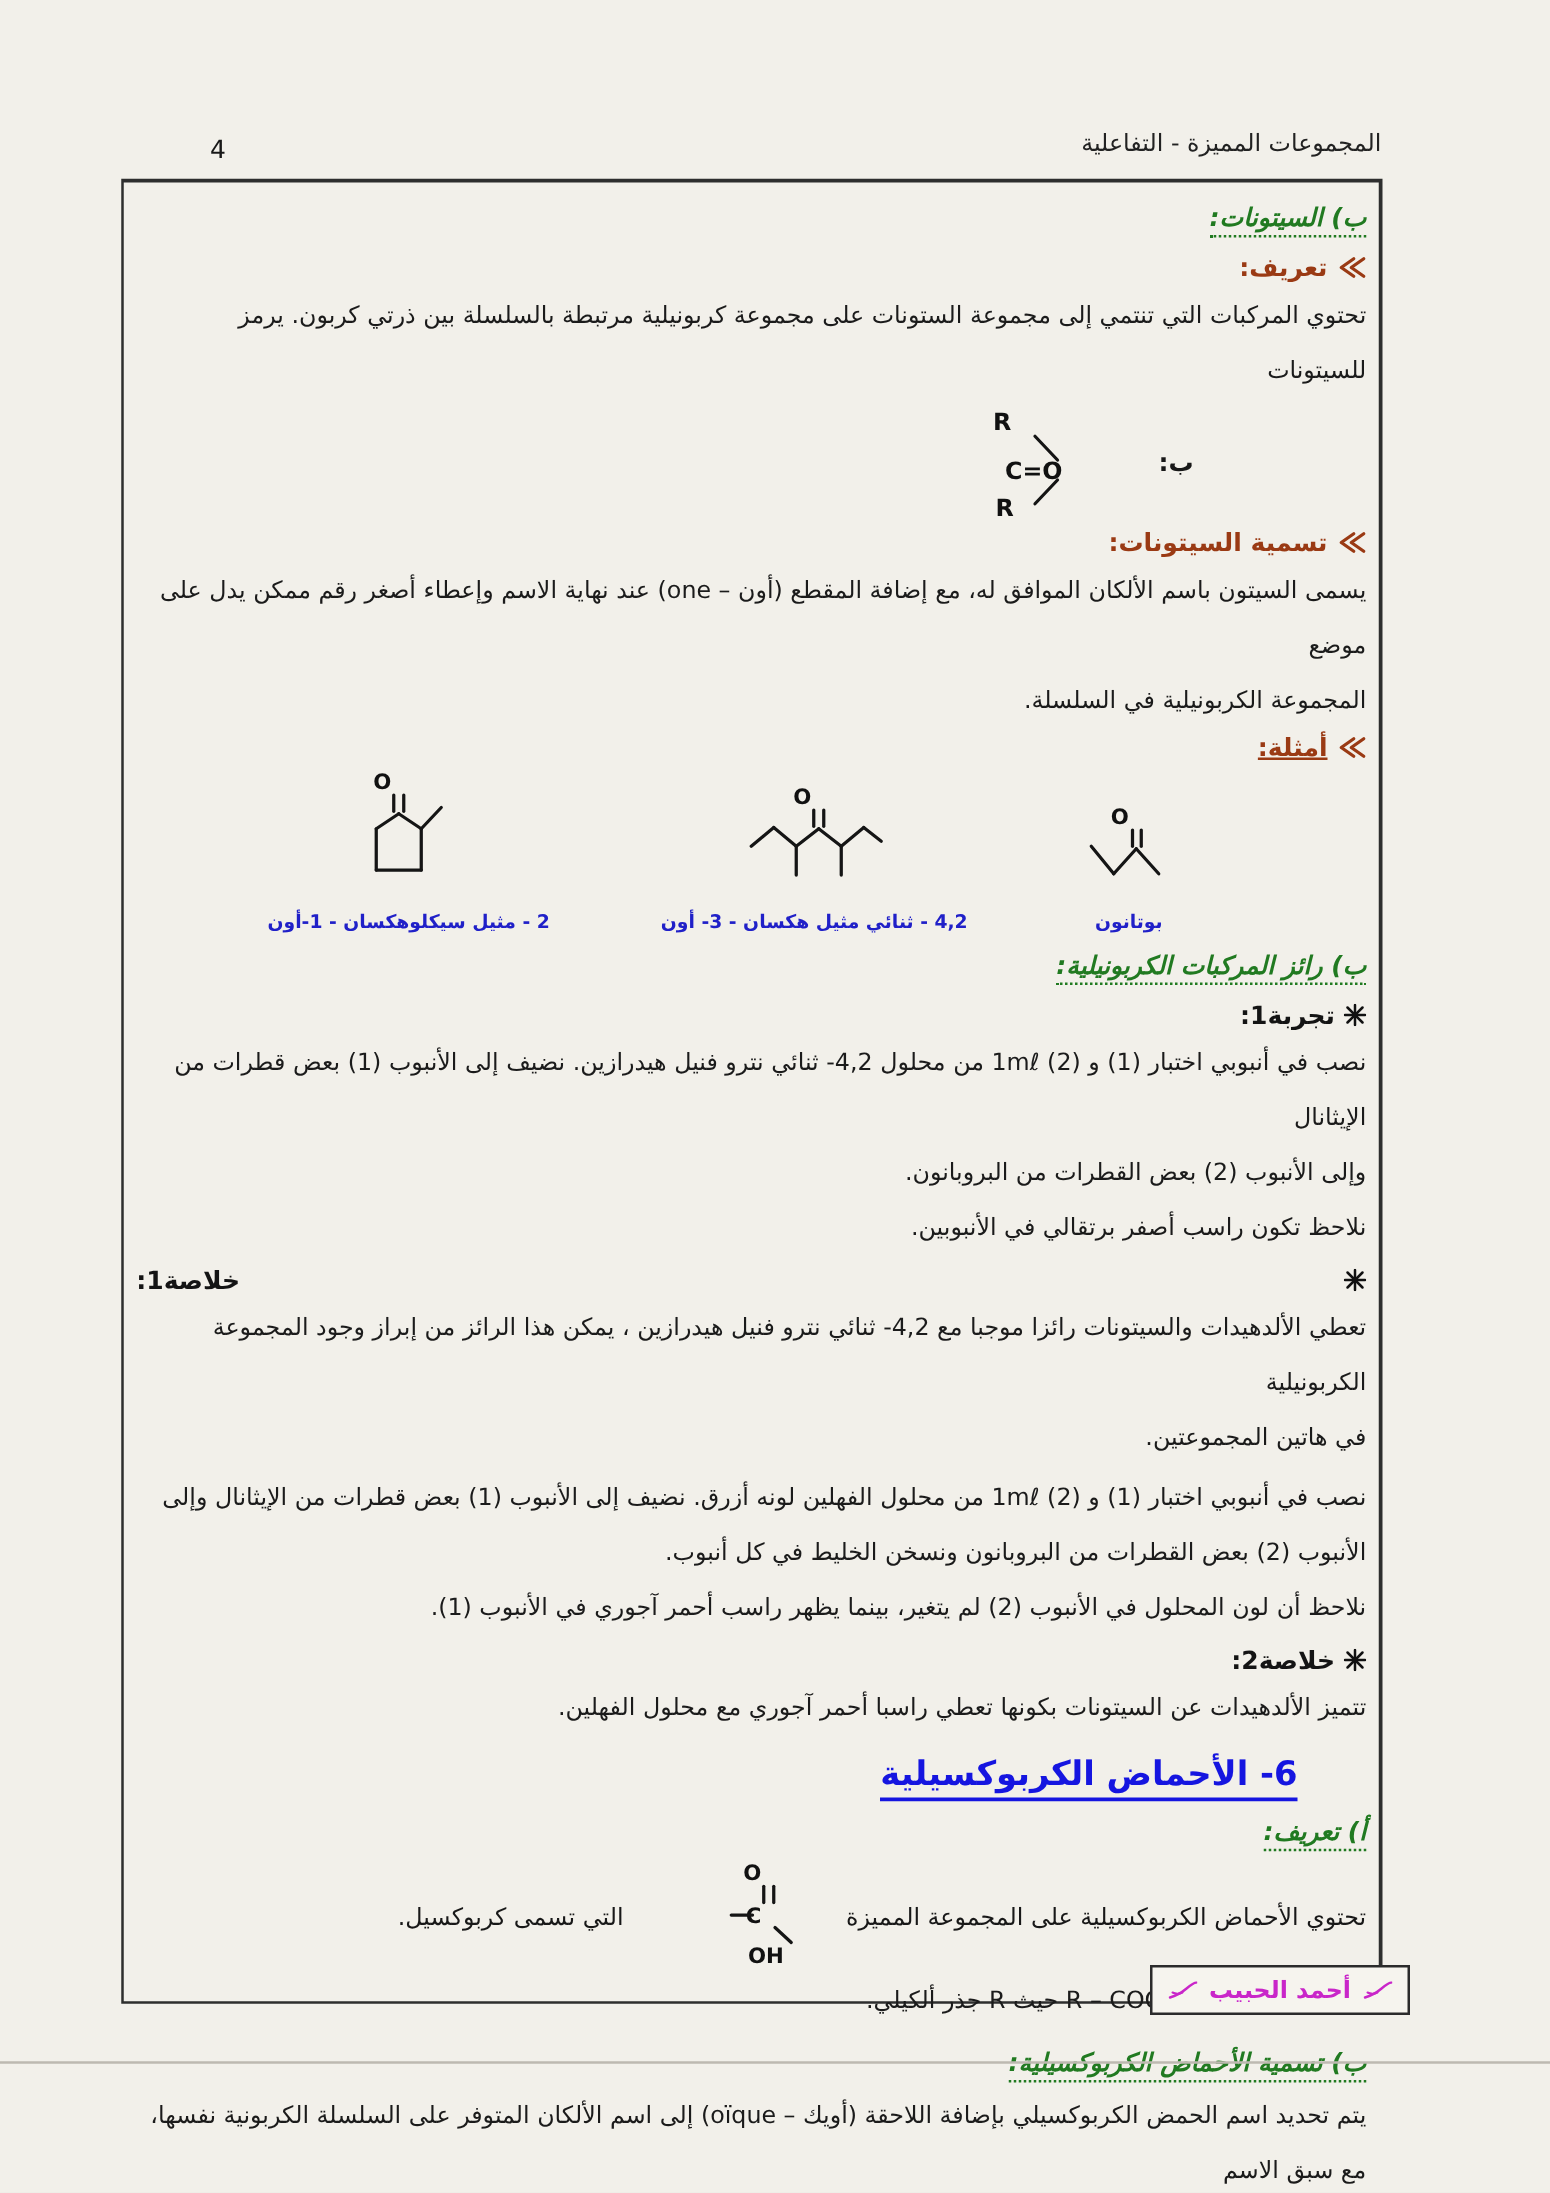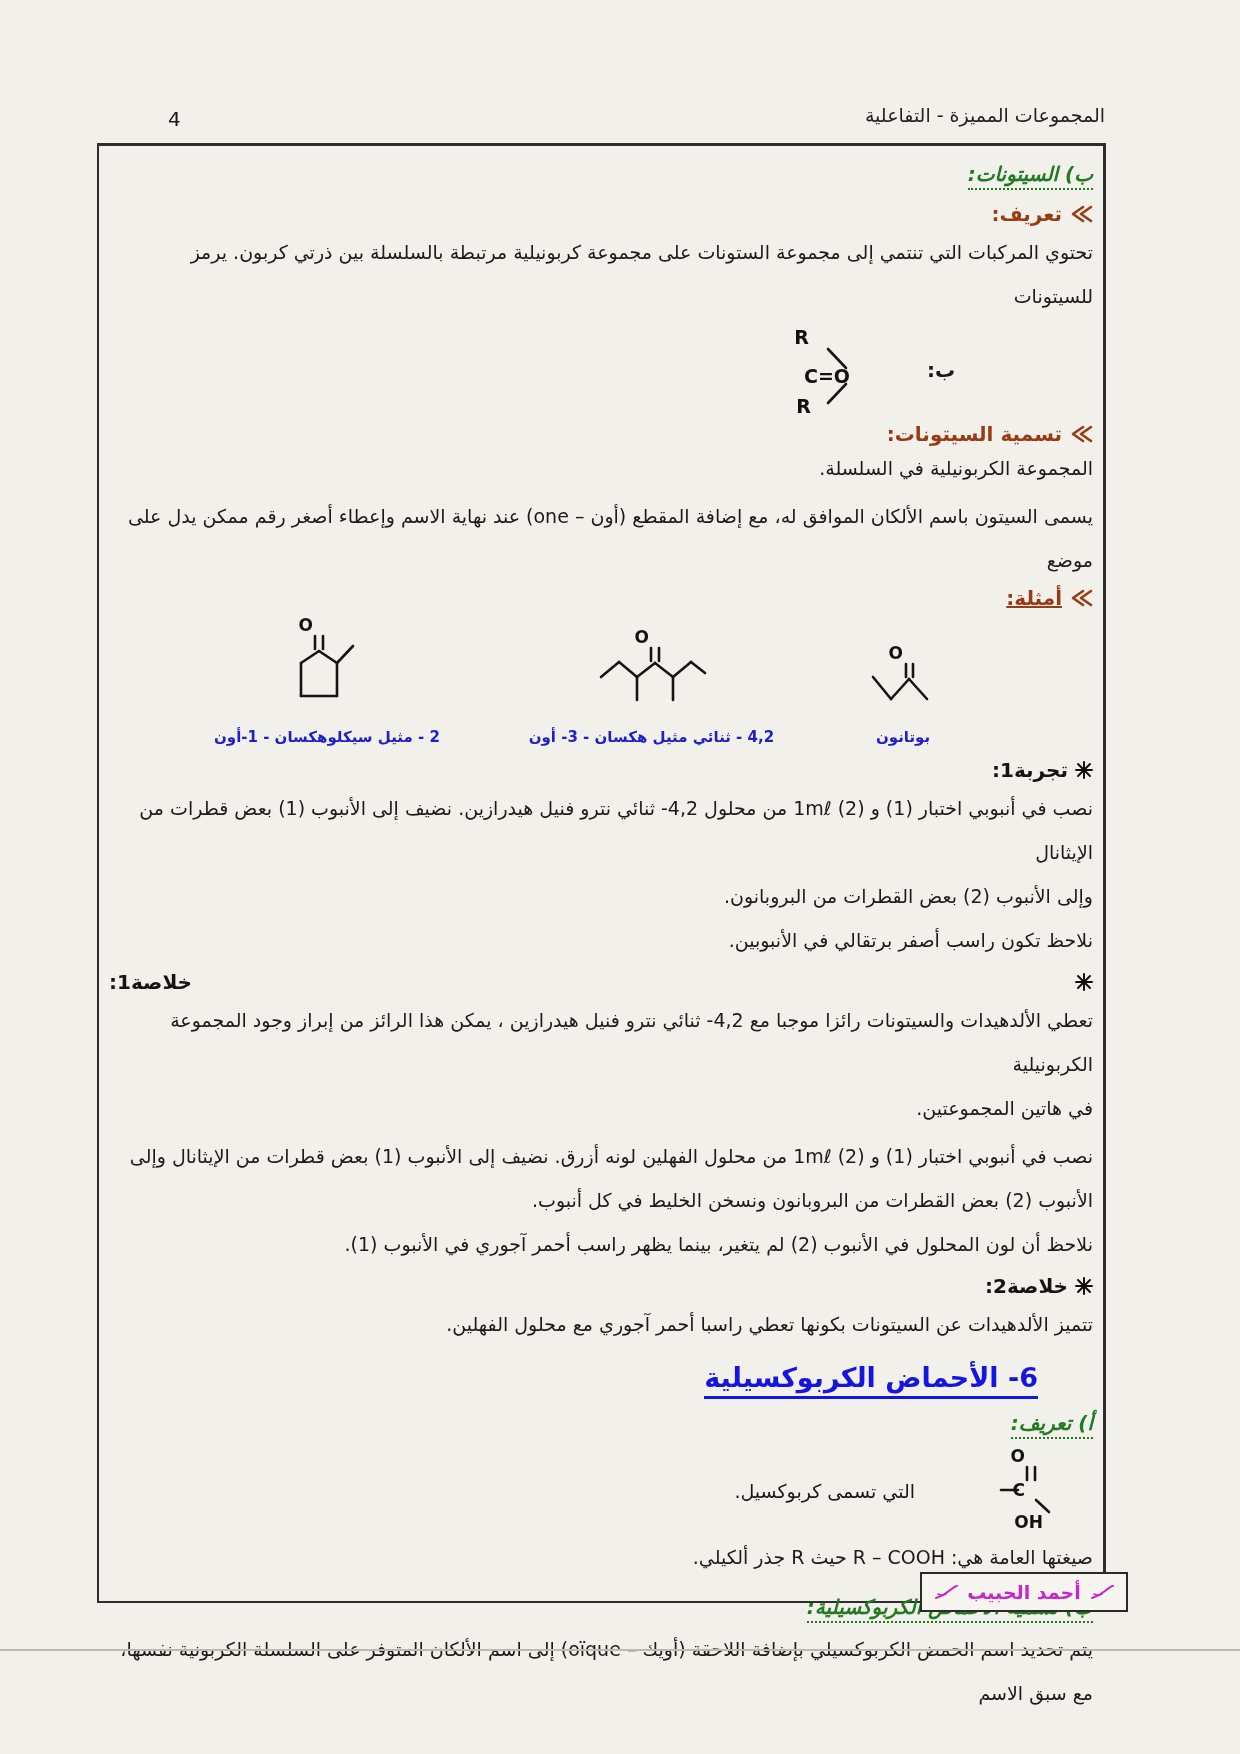--- a/index.html
+++ b/index.html
@@ -108,22 +108,22 @@
       </svg>
     </div>
 
     <div class="red-h" style="margin-top:2px;">
       <svg class="orn" width="24" height="18" viewBox="0 0 24 18">
         <path d="M14 2 L4 9 L14 16" fill="none" stroke="#9a3a14" stroke-width="2.6" stroke-linecap="round" stroke-linejoin="round"></path>
         <path d="M22 2 L12 9 L22 16" fill="none" stroke="#9a3a14" stroke-width="2.6" stroke-linecap="round" stroke-linejoin="round"></path>
       </svg>
       <span>تسمية السيتونات:</span>
     </div>
+    <p class="line first-line">يسمى السيتون باسم الألكان الموافق له، مع إضافة المقطع (أون – one) عند نهاية الاسم وإعطاء أصغر رقم ممكن يدل على موضع</p>
     <p class="line">المجموعة الكربونيلية في السلسلة.</p>
-    <p class="line first-line">يسمى السيتون باسم الألكان الموافق له، مع إضافة المقطع (أون – one) عند نهاية الاسم وإعطاء أصغر رقم ممكن يدل على موضع</p>
 
     <div class="red-h" style="margin-top:4px;text-decoration:underline;">
       <svg class="orn" width="24" height="18" viewBox="0 0 24 18">
         <path d="M14 2 L4 9 L14 16" fill="none" stroke="#9a3a14" stroke-width="2.6" stroke-linecap="round" stroke-linejoin="round"></path>
         <path d="M22 2 L12 9 L22 16" fill="none" stroke="#9a3a14" stroke-width="2.6" stroke-linecap="round" stroke-linejoin="round"></path>
       </svg>
       <span>أمثلة:</span>
     </div>
 
     <div class="examples-row">
@@ -163,20 +163,23 @@
           <line class="bond" x1="60" y1="47" x2="60" y2="80"></line>
           <line class="bond" x1="60" y1="80" x2="24" y2="80"></line>
           <line class="bond" x1="24" y1="80" x2="24" y2="47"></line>
           <line class="bond" x1="24" y1="47" x2="42" y2="35"></line>
           <line class="bond" x1="60" y1="47" x2="76" y2="30"></line>
         </svg>
         <div class="blue-label">2 - مثيل سيكلوهكسان - 1-أون</div>
       </div>
     </div>
 
+    <div class="green-h-row" style="margin-top:14px;">
+      <span class="green-h">ب) رائز المركبات الكربونيلية:</span>
+    </div>
 
     <div class="black-h">
       <svg class="orn" width="18" height="18" viewBox="0 0 18 18">
         <line x1="9" y1="1" x2="9" y2="17" stroke="#111" stroke-width="2" stroke-linecap="round"></line>
         <line x1="1" y1="9" x2="17" y2="9" stroke="#111" stroke-width="2" stroke-linecap="round"></line>
         <line x1="3" y1="3" x2="15" y2="15" stroke="#111" stroke-width="2" stroke-linecap="round"></line>
         <line x1="15" y1="3" x2="3" y2="15" stroke="#111" stroke-width="2" stroke-linecap="round"></line>
       </svg>
       <span>تجربة1:</span>
     </div>
@@ -213,20 +216,21 @@
 
     <div class="acids-title-row">
       <span class="acids-title">6- الأحماض الكربوكسيلية</span>
     </div>
 
     <div class="green-h-row" style="margin-top:12px;">
       <span class="green-h">أ) تعريف:</span>
     </div>
 
     <div class="acid-def-row">
+      <span>تحتوي الأحماض الكربوكسيلية على المجموعة المميزة</span>
       <span class="svg-wrap">
         <svg width="76" height="84" viewBox="0 0 76 84">
           <text class="atom" x="32" y="15">O</text>
           <line class="bond" x1="34" y1="20" x2="34" y2="33"></line>
           <line class="bond" x1="42" y1="20" x2="42" y2="33"></line>
           <text class="atom" x="32" y="49">C</text>
           <line class="bond" x1="8" y1="43" x2="25" y2="43"></line>
           <line class="bond" x1="43" y1="53" x2="56" y2="65"></line>
           <text class="atom" x="50" y="81">OH</text>
         </svg>

